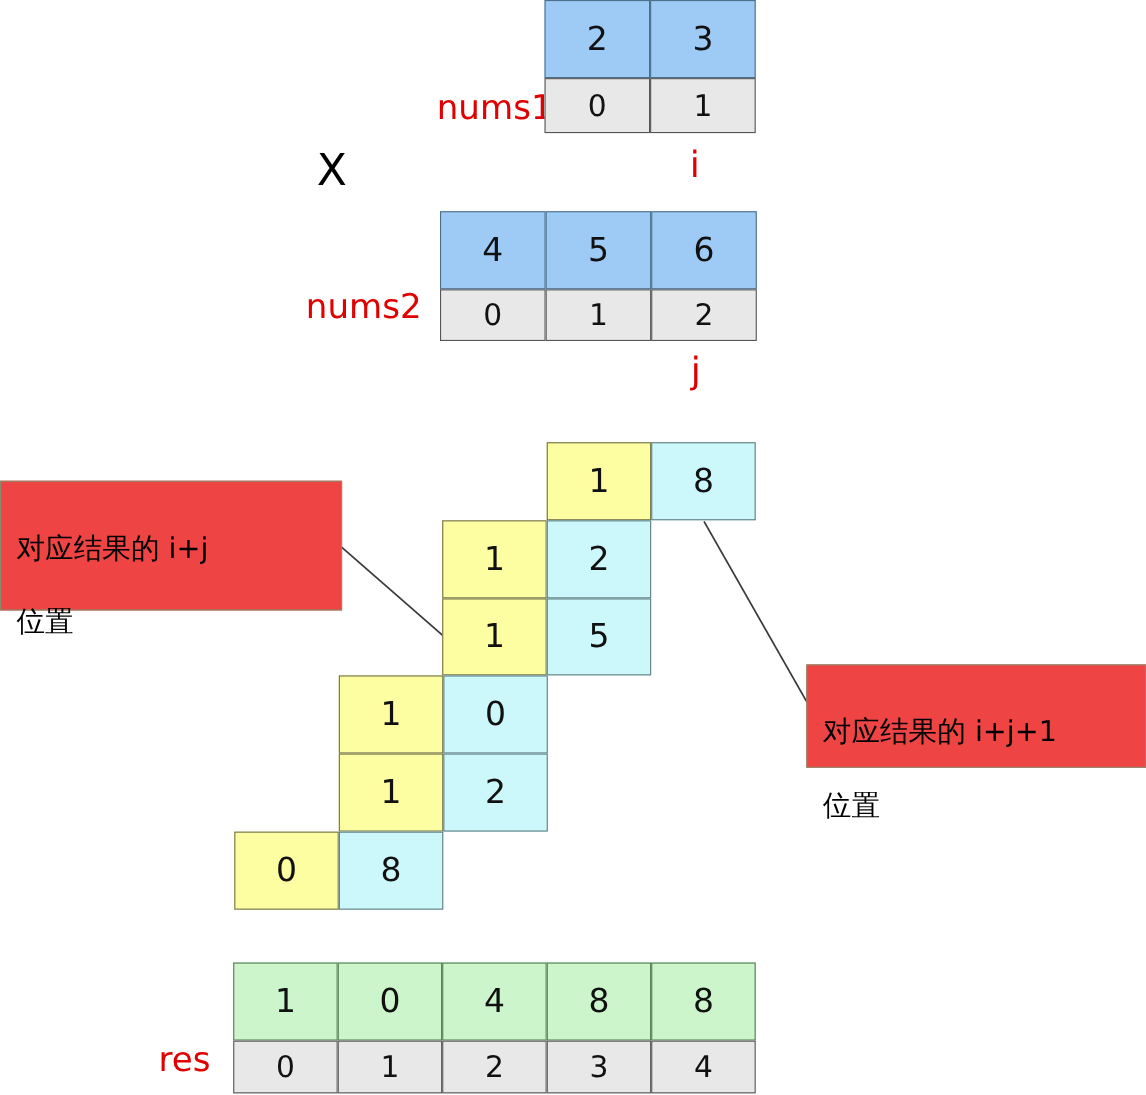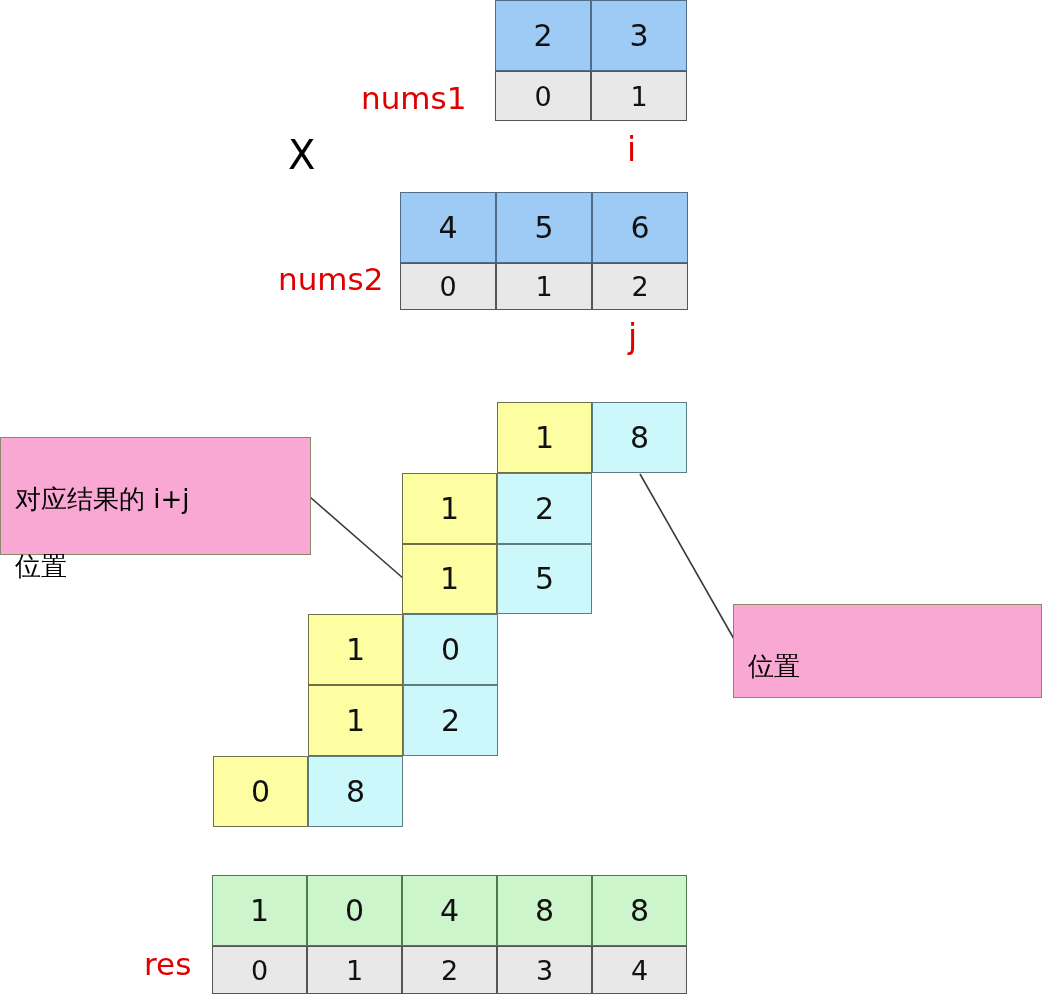--- a/index.html
+++ b/index.html
@@ -58,21 +58,21 @@
     color: #000000;
     font-size: 40px;
     line-height: 1;
     white-space: nowrap;
   }
 
   
   .callout {
     position: absolute;
     box-sizing: border-box;
-    background: #f9a8d4;
+    background: #ef4444;
     border: 1px solid #8a8a6a;
     color: #000000;
     font-size: 26px;
     line-height: 1.28;
     padding: 12px 14px 10px 14px;
     white-space: pre-line;
   }
 
   
   svg.connectors {
@@ -86,21 +86,21 @@
 </head>
 <body>
 
 <div class="stage">
 
   <svg class="connectors" viewBox="0 0 1042 995">
     <line x1="310" y1="497" x2="404" y2="579" stroke="#3a3a3a" stroke-width="1.6"></line>
     <line x1="640" y1="474" x2="734" y2="639" stroke="#3a3a3a" stroke-width="1.6"></line>
   </svg>
 
-  <div class="red-label" style="left:361px; top:83px;">nums1</div>
+  <div class="red-label" style="left:397px; top:83px;">nums1</div>
 
   <div class="cell blue" style="left:495px; top:0px; width:96px; height:71px;">2</div>
   <div class="cell blue" style="left:591px; top:0px; width:96px; height:71px;">3</div>
 
   <div class="cell gray" style="left:495px; top:71px; width:96px; height:50px; font-size:27px;">0</div>
   <div class="cell gray" style="left:591px; top:71px; width:96px; height:50px; font-size:27px;">1</div>
 
   <div class="red-index" style="left:627px; top:133px;">i</div>
 
   <div class="op-symbol" style="left:288px; top:135px;">X</div>
@@ -134,20 +134,21 @@
 
   <div class="cell yellow" style="left:213px; top:756px; width:95px; height:71px;">0</div>
   <div class="cell cyan" style="left:308px; top:756px; width:95px; height:71px;">8</div>
 
   <div class="callout" style="left:0px; top:437px; width:311px; height:118px;">
     <div>对应结果的  i+j</div>
     <div>位置</div>
   </div>
 
   <div class="callout" style="left:733px; top:604px; width:309px; height:94px;">
+    <div>对应结果的  i+j+1</div>
     <div>位置</div>
   </div>
 
   <div class="red-label" style="left:144px; top:949px;">res</div>
 
   <div class="cell green" style="left:212px; top:875px; width:95px; height:71px;">1</div>
   <div class="cell green" style="left:307px; top:875px; width:95px; height:71px;">0</div>
   <div class="cell green" style="left:402px; top:875px; width:95px; height:71px;">4</div>
   <div class="cell green" style="left:497px; top:875px; width:95px; height:71px;">8</div>
   <div class="cell green" style="left:592px; top:875px; width:95px; height:71px;">8</div>

